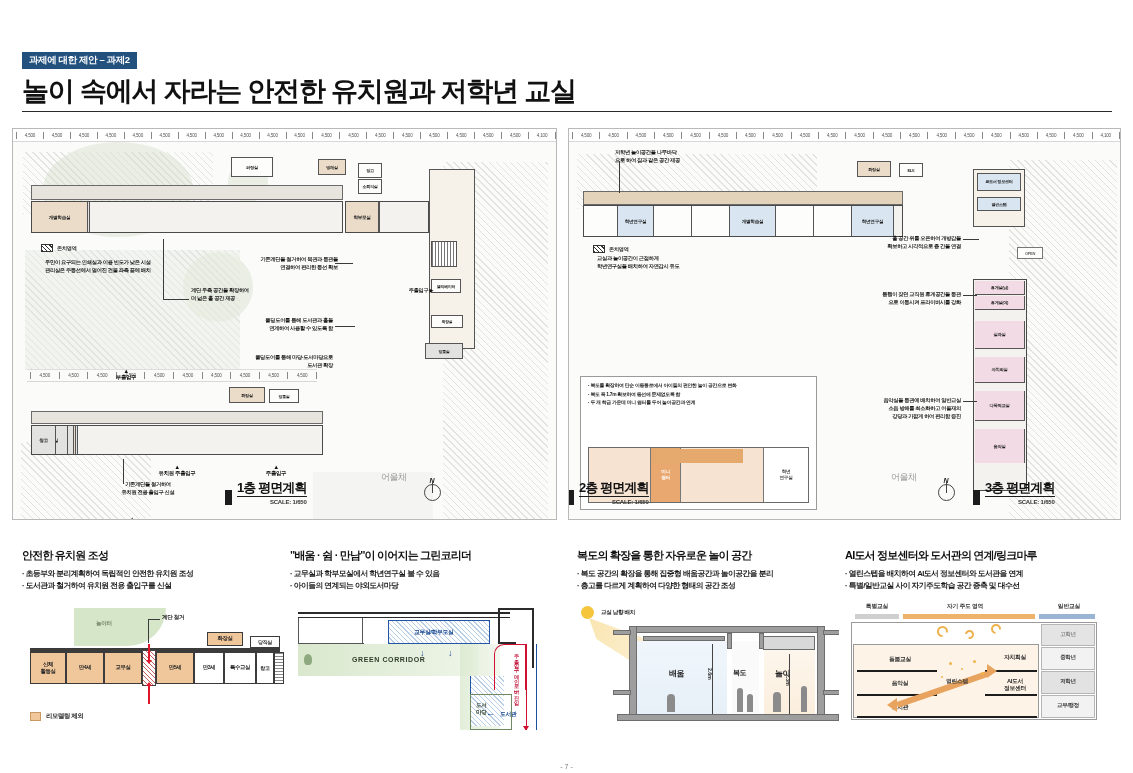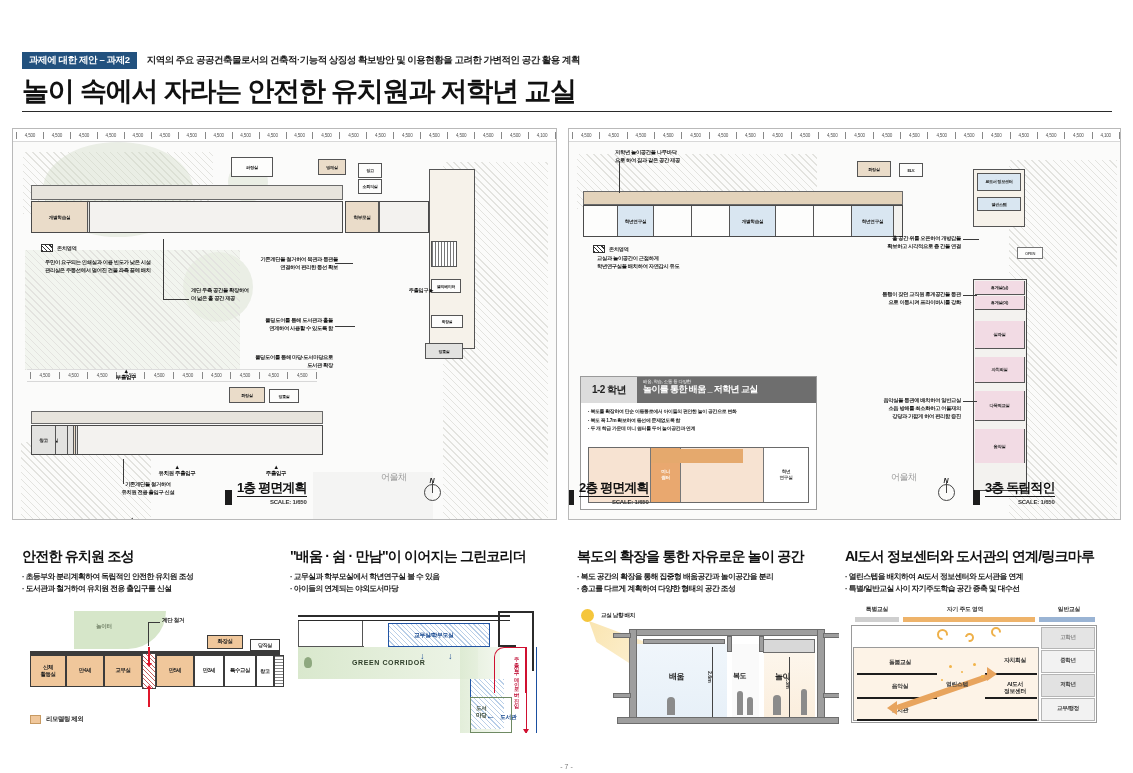--- a/index.html
+++ b/index.html
@@ -169,21 +169,21 @@
   .mp-wood {
     position: absolute; left: 62px; width: 92px; top: 1px; height: 14px;
     background: #e5a96d;
   }
 
   
   .sec { position: absolute; top: 548px; width: 262px; }
   #sec1 { left: 22px; }  #sec2 { left: 290px; }
   #sec3 { left: 577px; } #sec4 { left: 845px; }
   .sec h3 {
-    font-size: 14px; font-weight: bold; letter-spacing: -0.8px;
+    font-size: 11px; font-weight: bold; letter-spacing: -0.8px;
     color: #111; margin-bottom: 5px;
   }
   .sec li {
     list-style: none; font-size: 7.8px; font-weight: bold; color: #1d1d1d;
     letter-spacing: -0.55px; line-height: 1.6;
   }
   .sec li::before { content: "· "; }
   .dwg {
     position: relative; margin-top: 9px; height: 128px; overflow: hidden;
   }
@@ -288,21 +288,20 @@
   }
 </style>
 </head>
 <body>
 
 <div class="page">
 
   <div class="hdr">
     <div class="hdr-row">
       <span class="tag">과제에 대한 제안 – 과제2</span>
-      <span class="hdr-sub">지역의 주요 공공건축물로서의 건축적·기능적 상징성 확보방안 및 이용현황을 고려한 가변적인 공간 활용 계획</span>
     </div>
     <div class="hdr-title">놀이 속에서 자라는 안전한 유치원과  저학년 교실</div>
     <div class="hdr-rule"></div>
   </div>
 
   <div class="plan" id="plan-left">
     <div class="dimbar" id="dim-left">
         <div class="dimcell">4,500</div>
         <div class="dimcell">4,500</div>
         <div class="dimcell">4,500</div>
@@ -516,27 +515,20 @@
     <div class="cal r" style="left:272px;top:268px;width:120px;">음악실을 동관에 배치하여 일반교실
 소음 방해를 최소화하고 어울재의
 강당과 가깝게 하여 편리함 증진</div>
 
     <div class="lead v" style="left:50px;top:32px;height:32px;"></div>
     <div class="lead h" style="left:394px;top:110px;width:16px;"></div>
     <div class="lead h" style="left:394px;top:166px;width:14px;"></div>
     <div class="lead h" style="left:394px;top:272px;width:14px;"></div>
 
     <div class="card">
-      <div class="card-hd">
-        <div class="grade">1-2 학년</div>
-        <div class="ttl">
-          <div class="k">배움, 학습, 소통 등 다양한</div>
-          <div class="m">놀이를 통한 배움 _ 저학년 교실</div>
-        </div>
-      </div>
       <ul class="card-bul" id="card-bullets">
           <li>복도를 확장하여 단순 이동통로에서 아이들의 편안한 놀이 공간으로 변화</li>
           <li>복도 폭 1.7m 확보하여 동선에 문제없도록 함</li>
           <li>두 개 학급 가운데 미니 쉼터를 두어 놀이공간과 연계</li>
         </ul>
       <div class="mini-plan">
         <div class="mp-wood"></div>
         <div class="mp-cell" style="flex:0 0 62px;background:#f7e3d2;"></div>
         <div class="mp-cell" style="flex:0 0 30px;background:#e9a86f;color:#fff;white-space:pre-line;">미니
 쉼터</div>
@@ -556,21 +548,21 @@
     <div class="ptitle" style="left:-2px;top:352px;">
       <span class="bar"></span>
       <span class="txtwrap">
         <span class="t" style="display:block;">2층 평면계획</span>
         <span class="s" style="display:block;">SCALE: 1/650</span>
       </span>
     </div>
     <div class="ptitle" style="left:404px;top:352px;">
       <span class="bar"></span>
       <span class="txtwrap">
-        <span class="t" style="display:block;">3층 독립적인</span>
+        <span class="t" style="display:block;">3층 평면계획</span>
         <span class="s" style="display:block;">SCALE: 1/650</span>
       </span>
     </div>
   <div class="room white" style="left: 15px; top: 77px; width: 34px; height: 30px;"></div>
       <div class="room blue" style="left: 49px; top: 77px; width: 36px; height: 30px;">학년연구실</div>
       <div class="room white" style="left: 85px; top: 77px; width: 38px; height: 30px;"></div>
       <div class="room white" style="left: 123px; top: 77px; width: 38px; height: 30px;"></div>
       <div class="room blue" style="left: 161px; top: 77px; width: 46px; height: 30px;">개별학습실</div>
       <div class="room white" style="left: 207px; top: 77px; width: 38px; height: 30px;"></div>
       <div class="room white" style="left: 245px; top: 77px; width: 38px; height: 30px;"></div>

